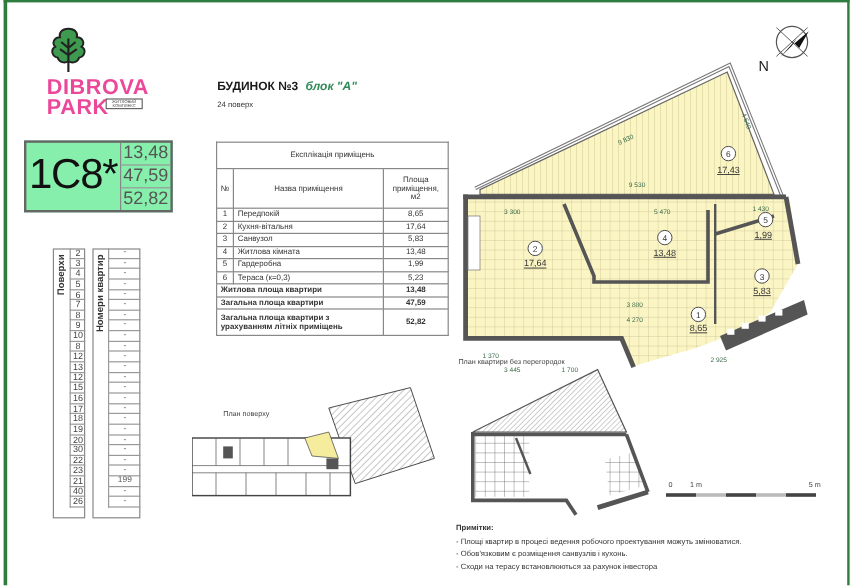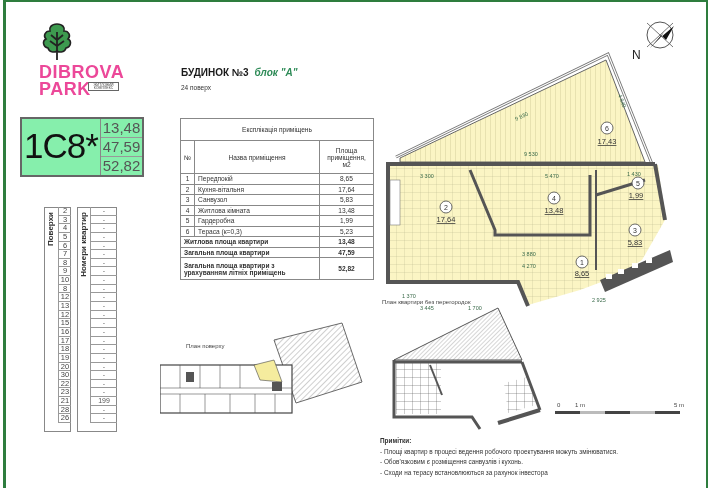--- a/index.html
+++ b/index.html
@@ -103,21 +103,21 @@
     <div class="cell">15</div>
     <div class="cell">16</div>
     <div class="cell">17</div>
     <div class="cell">18</div>
     <div class="cell">19</div>
     <div class="cell">20</div>
     <div class="cell">30</div>
     <div class="cell">22</div>
     <div class="cell">23</div>
     <div class="cell">21</div>
-    <div class="cell">28</div>
+    <div class="cell">40</div>
     <div class="cell">26</div>
   </div>
 
 <div class="apts-wrap"></div>
 <div class="vlabel" style="left:79px; top:212px;">Номери квартир</div>
 <div class="apts-col" id="apts-col">
     <div class="cell">-</div>
     <div class="cell">-</div>
     <div class="cell">-</div>
     <div class="cell">-</div>

